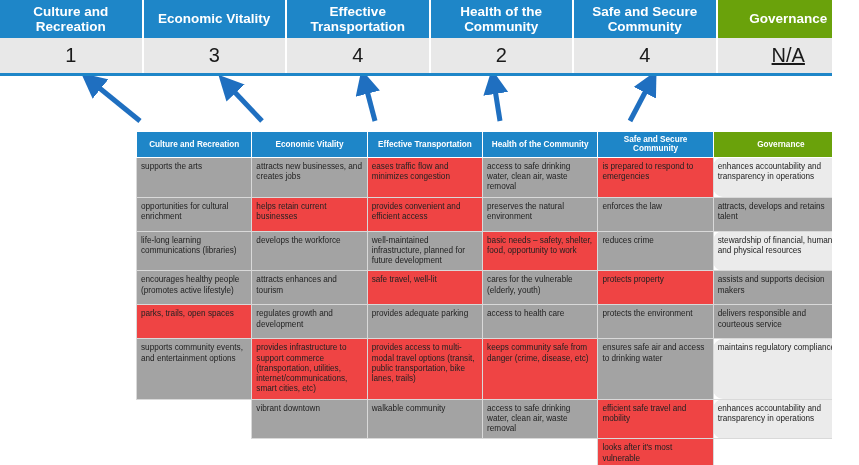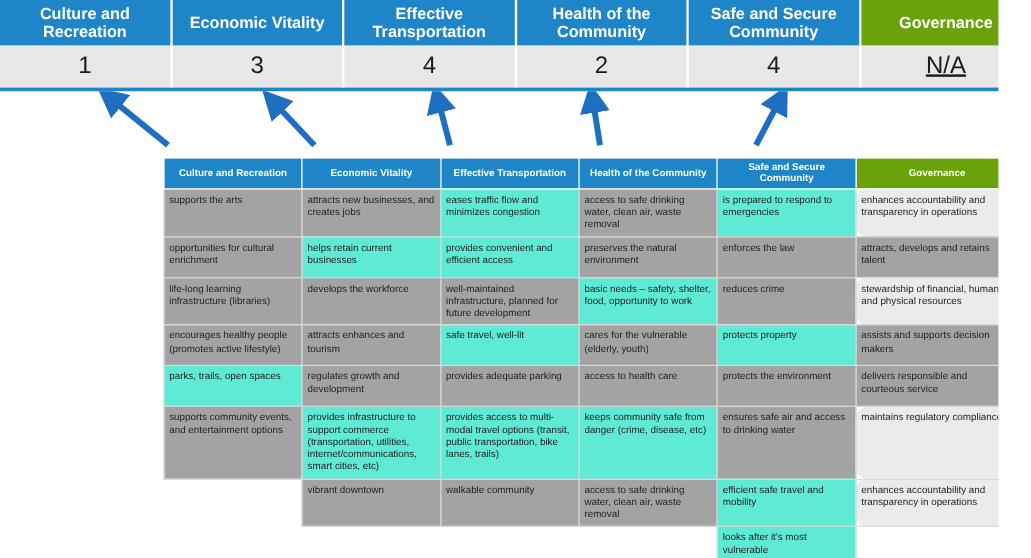--- a/index.html
+++ b/index.html
@@ -108,21 +108,21 @@
   .matrix td {
     font-size: 8.2px;
     color: #222222;
     vertical-align: top;
     padding: 4px 4px;
     border: 1px solid #d9d9d9;
     background: #a3a3a3;
     line-height: 1.25;
     height: 34px;
   }
-  .matrix td.hl { background: #5eead4; }
+  .matrix td.hl { background: #ef4444; }
   .matrix td.gray { background: #ebebeb; border-radius: 10px; }
   .matrix td.empty { border: none; background: #ffffff; }
   .matrix col.c1 { width: 16.2%; }
   .matrix col.c2 { width: 16.2%; }
   .matrix col.c3 { width: 16.2%; }
   .matrix col.c4 { width: 16.2%; }
   .matrix col.c5 { width: 16.2%; }
   .matrix col.c6 { width: 19.0%; }
 </style>
 </head>
@@ -204,21 +204,21 @@
         </tr>
         <tr>
           <td>opportunities for cultural enrichment</td>
           <td class="hl">helps retain current businesses</td>
           <td class="hl">provides convenient and efficient access</td>
           <td>preserves the natural environment</td>
           <td>enforces the law</td>
           <td>attracts, develops and retains talent</td>
         </tr>
         <tr>
-          <td>life-long learning infrastructure (libraries)</td>
+          <td>life-long learning communications (libraries)</td>
           <td>develops the workforce</td>
           <td>well-maintained infrastructure, planned for future development</td>
           <td class="hl">basic needs – safety, shelter, food, opportunity to work</td>
           <td>reduces crime</td>
           <td class="gray">stewardship of financial, human and physical resources</td>
         </tr>
         <tr>
           <td>encourages healthy people (promotes active lifestyle)</td>
           <td>attracts enhances and tourism</td>
           <td class="hl">safe travel, well-lit</td>

